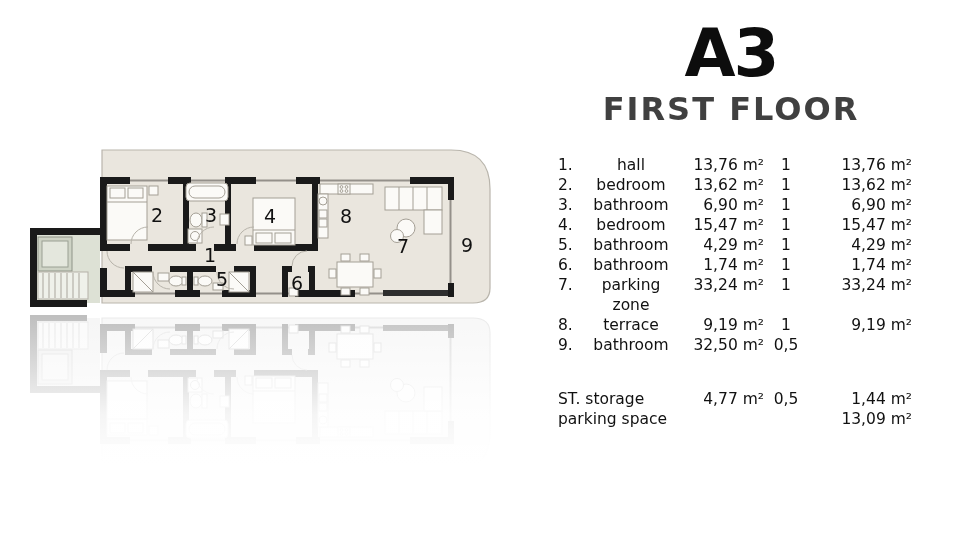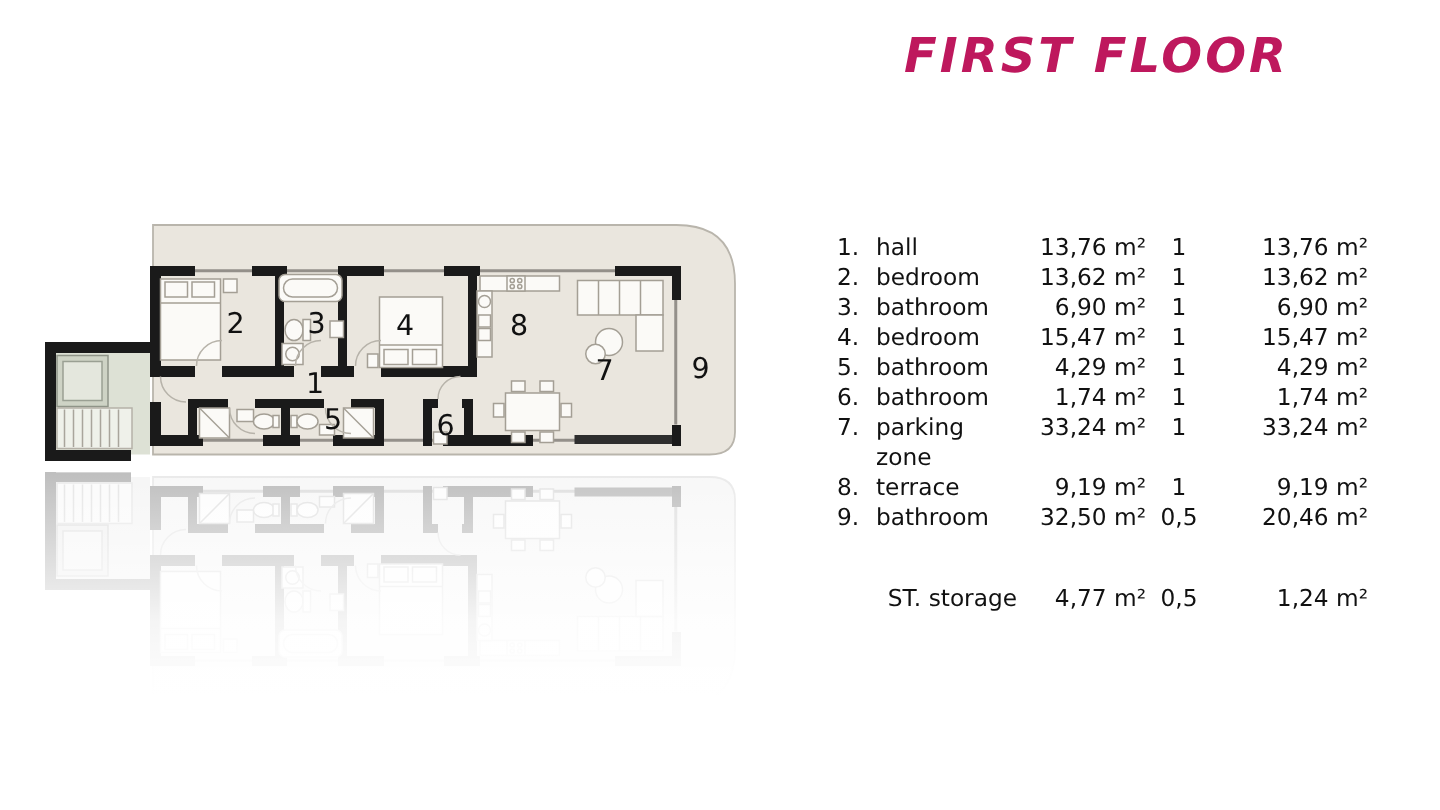--- a/index.html
+++ b/index.html
@@ -1,31 +1,31 @@
 <!DOCTYPE html>
 <html><head>
 <meta charset="utf-8">
 <style>
   html,body{margin:0;padding:0;background:#fff;}
   .stage{position:relative;width:960px;height:540px;background:#fff;overflow:hidden;
          font-family:"DejaVu Sans","Liberation Sans",sans-serif;color:#111;}
   
   .title-block{position:absolute;left:531px;top:18px;width:400px;text-align:center;}
   .unit-code{font-size:66px;font-weight:bold;line-height:72px;letter-spacing:-2px;color:#0d0d0d;}
-  .floor-name{font-size:32px;font-weight:bold;line-height:34px;letter-spacing:2px;color:#be185d;margin-top:2px;font-style:italic;}
+  .floor-name{font-size:32px;font-weight:bold;line-height:34px;letter-spacing:2px;color:#404040;margin-top:2px;}
   
   .area-table{position:absolute;left:558px;top:155px;width:354px;font-size:15.5px;}
   .trow{display:grid;grid-template-columns:24px 96px 86px 44px 104px;line-height:20px;}
   .c-num{text-align:left;}
-  .c-name{text-align:left;padding-left:2px;}
+  .c-name{text-align:center;padding-left:2px;}
   .c-area{text-align:right;}
   .c-coef{text-align:center;}
   .c-total{text-align:right;}
   .extras{margin-top:34px;}
-  .c-label{grid-column:1 / span 2;text-align:right;}
+  .c-label{grid-column:1 / span 2;text-align:left;}
   
   .plan-svg{position:absolute;left:25px;top:140px;width:475px;height:175px;}
   .refl-svg{position:absolute;left:25px;top:315px;width:475px;height:148px;
             opacity:.45;filter:grayscale(1);}
   .refl-fade{position:absolute;left:0px;top:315px;width:520px;height:160px;
              background:linear-gradient(180deg,rgba(255,255,255,.38) 0%,rgba(255,255,255,.9) 62%,#fff 95%);}
   .room-num{font-size:19px;fill:#111;}
 </style>
 </head>
 <body>
@@ -206,20 +206,21 @@
       <text x="442" y="112" class="room-num">9</text>
     </g>
   </svg>
 
   <svg class="refl-svg" viewBox="0 0 475 148" xmlns="http://www.w3.org/2000/svg" xmlns:xlink="http://www.w3.org/1999/xlink">
     <use href="#planG" xlink:href="#planG" transform="translate(0,166) scale(1,-1)"></use>
   </svg>
   <div class="refl-fade"></div>
 
   <div class="title-block">
+    <div class="unit-code">A3</div>
     <div class="floor-name">FIRST FLOOR</div>
   </div>
 
   <div class="area-table">
     <div class="trow">
       <span class="c-num">1.</span>
       <span class="c-name">hall</span>
       <span class="c-area">13,76 m²</span>
       <span class="c-coef">1</span>
       <span class="c-total">13,76 m²</span>
@@ -271,26 +272,31 @@
       <span class="c-name">terrace</span>
       <span class="c-area">9,19 m²</span>
       <span class="c-coef">1</span>
       <span class="c-total">9,19 m²</span>
     </div>
     <div class="trow">
       <span class="c-num">9.</span>
       <span class="c-name">bathroom</span>
       <span class="c-area">32,50 m²</span>
       <span class="c-coef">0,5</span>
-      <span class="c-total">20,46 m²</span>
     </div>
 
     <div class="extras">
       <div class="trow">
         <span class="c-label">ST. storage</span>
         <span class="c-area">4,77 m²</span>
         <span class="c-coef">0,5</span>
-        <span class="c-total">1,24 m²</span>
+        <span class="c-total">1,44 m²</span>
       </div>
+      <div class="trow">
+        <span class="c-label">parking space</span>
+        <span class="c-area"></span>
+        <span class="c-coef"></span>
+        <span class="c-total">13,09 m²</span>
+      </div>
     </div>
   </div>
 
 </div>
 
 </body></html>

